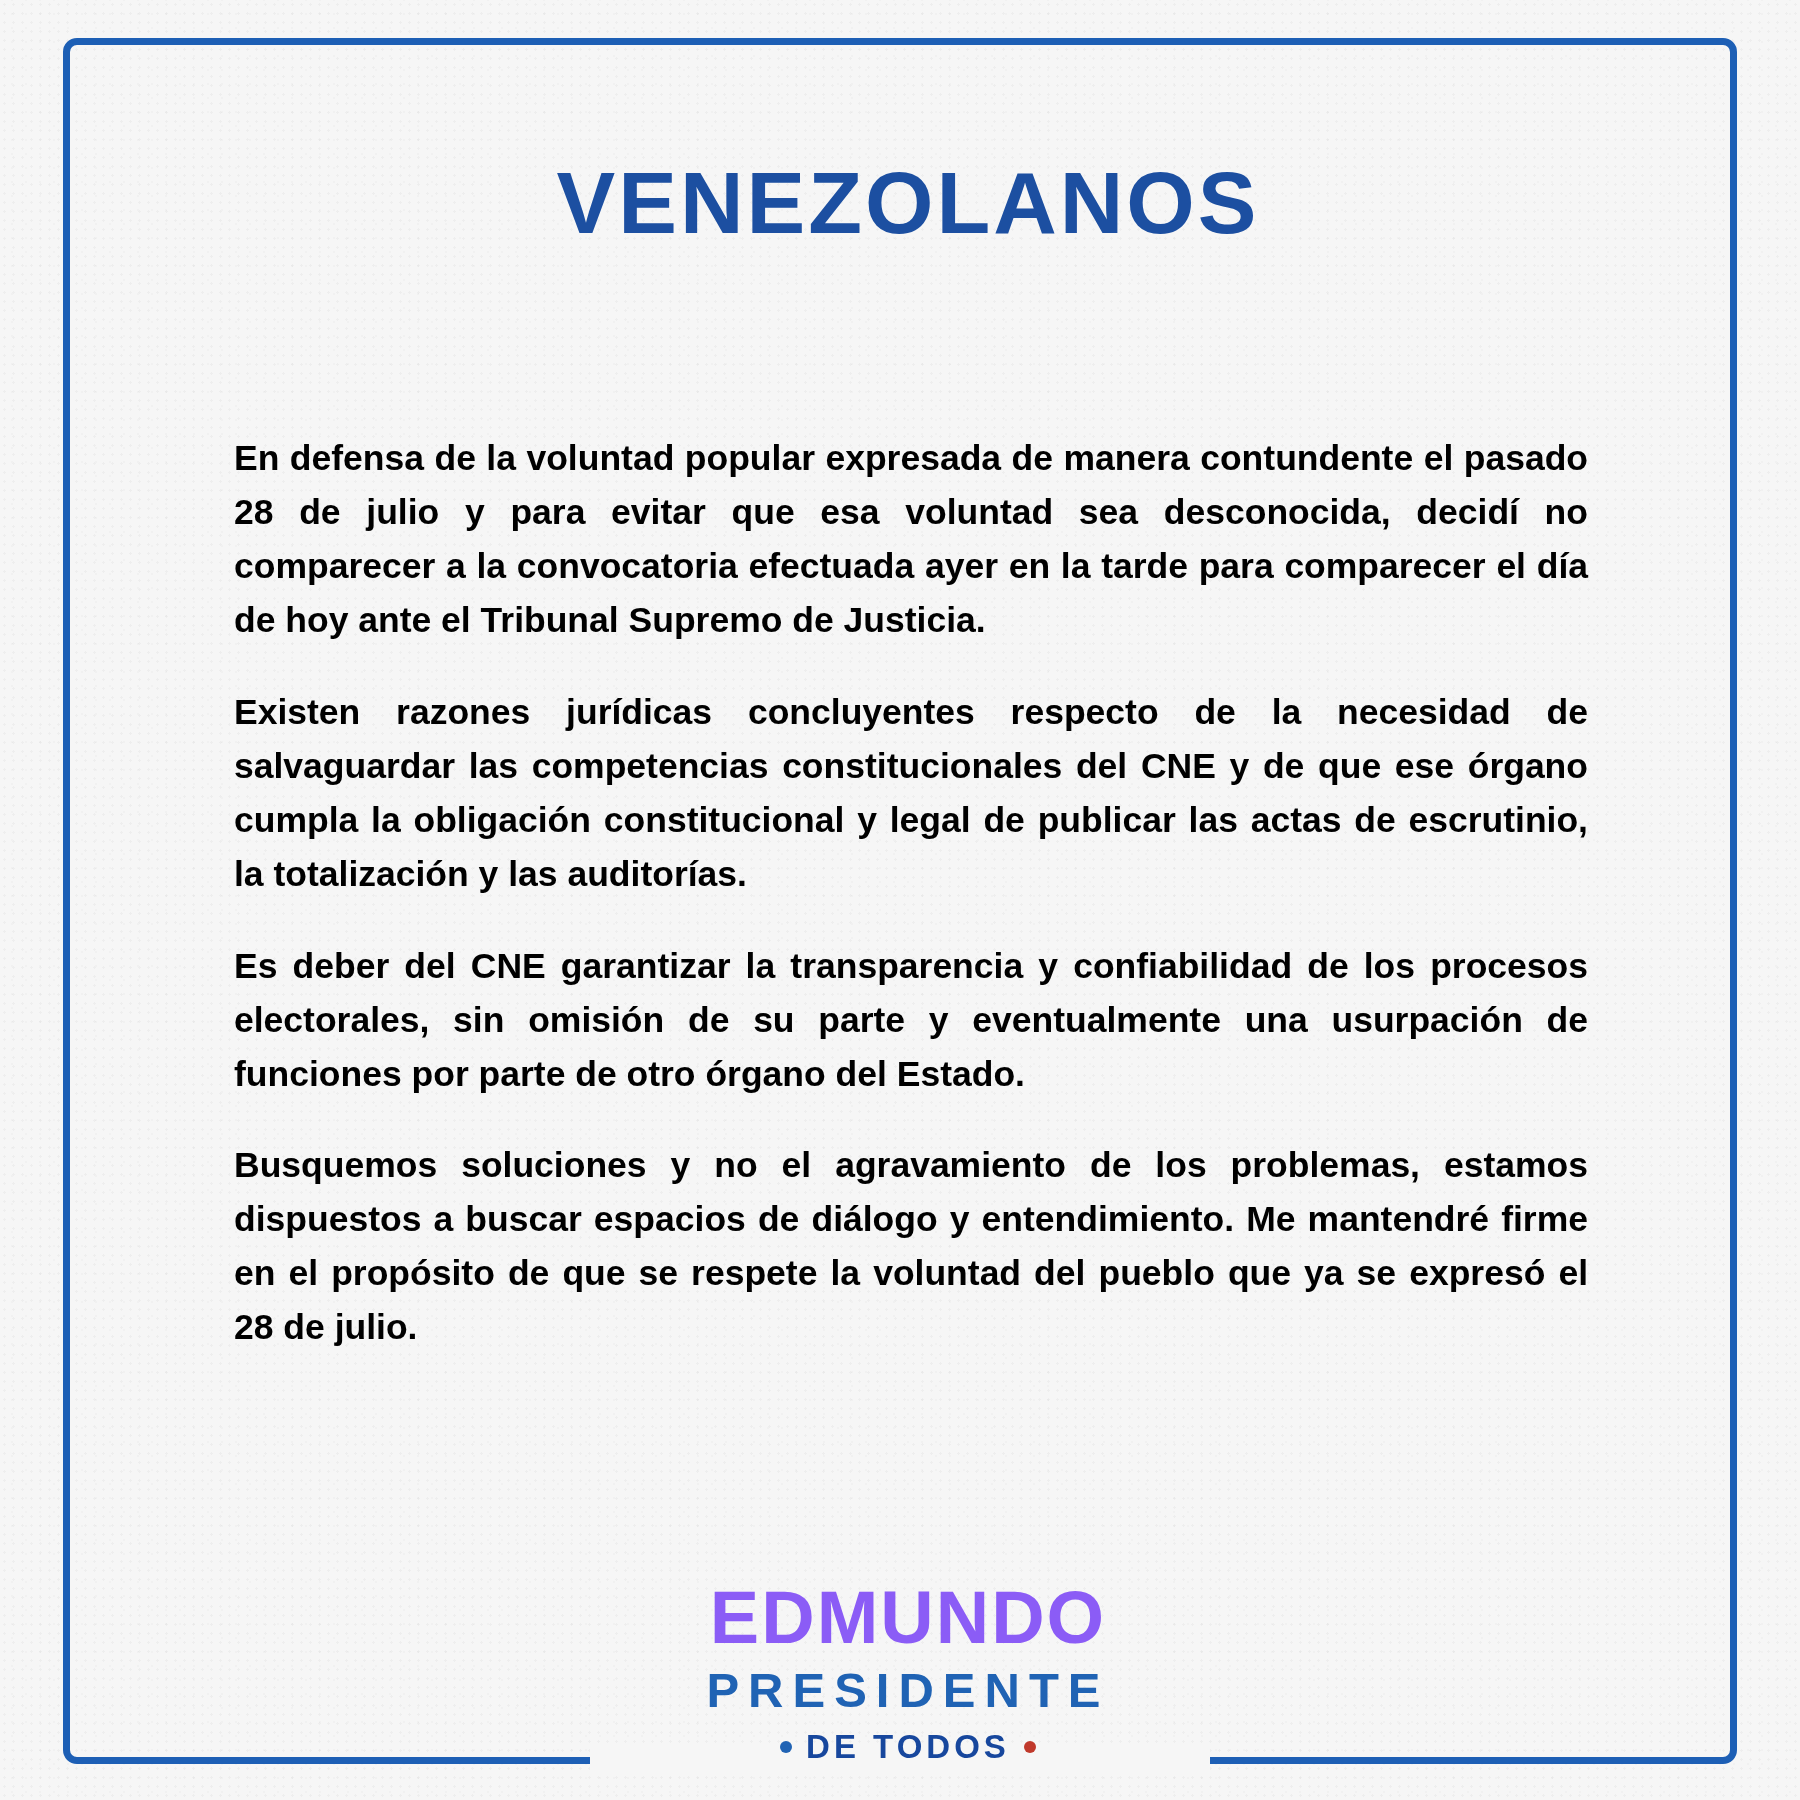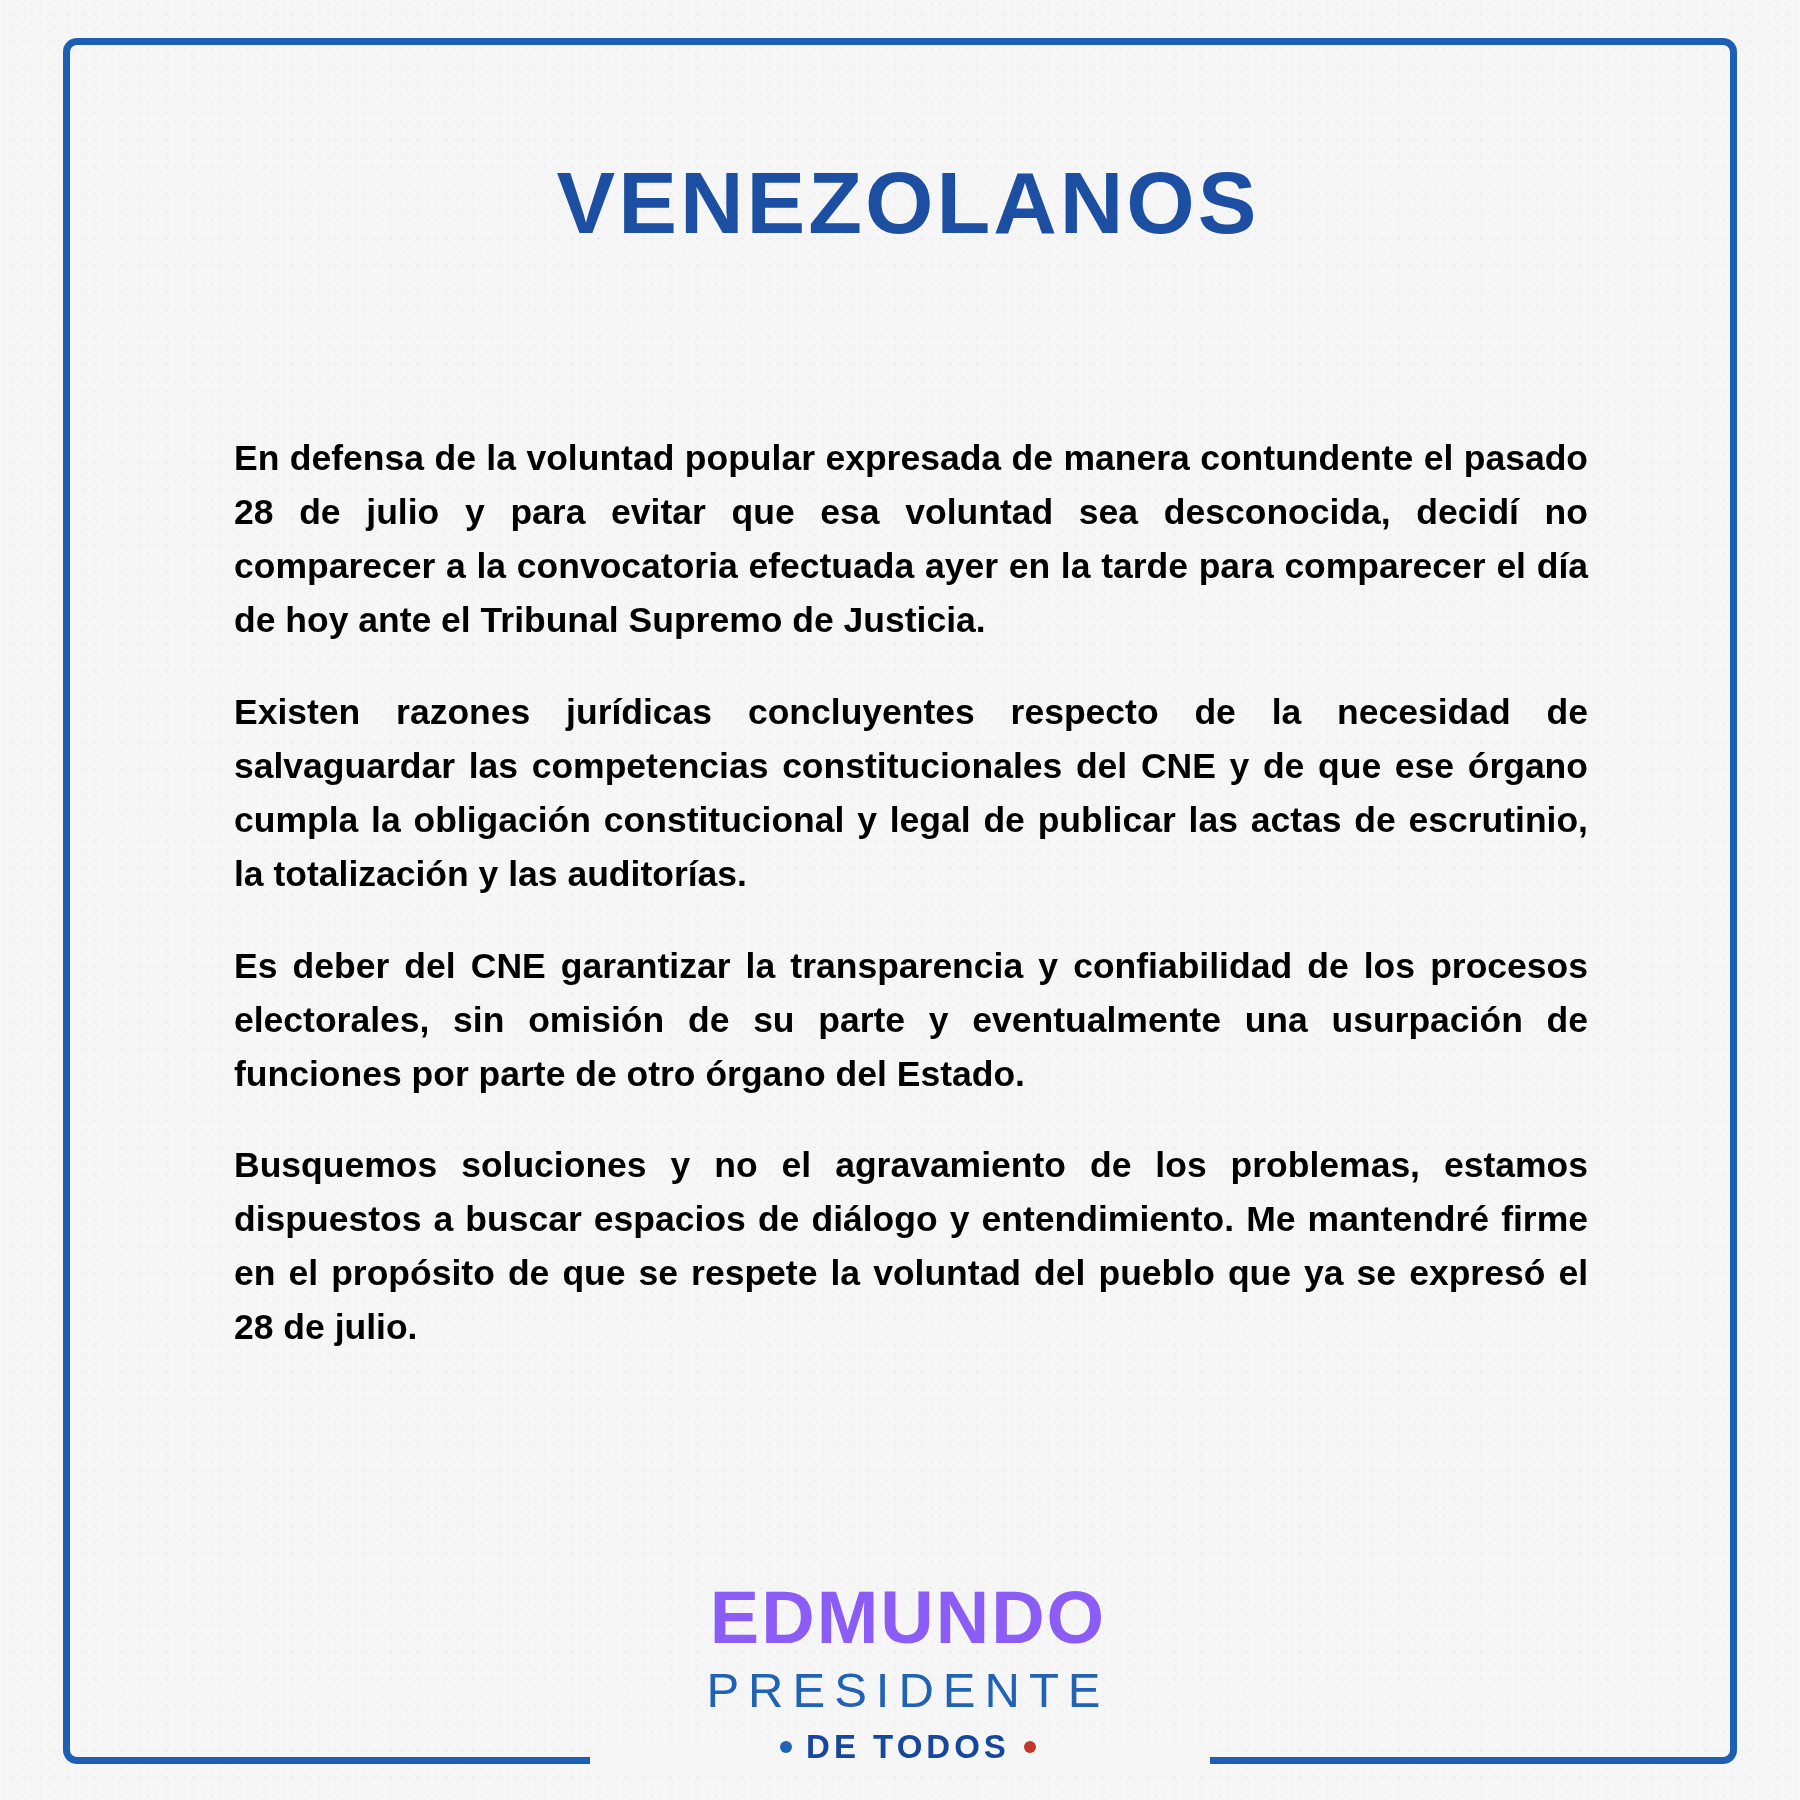--- a/index.html
+++ b/index.html
@@ -113,21 +113,21 @@
   .logo-name {
     font-size: 74px;
     font-weight: bold;
     letter-spacing: 2px;
     line-height: 1.02;
     color: #8b5cf6;
   }
 
   .logo-role {
     font-size: 49px;
-    font-weight: normal;
+    font-weight: bold;
     letter-spacing: 9px;
     line-height: 1.2;
     margin-top: 6px;
     color: #2063b4;
   }
 
   .logo-tagline {
     display: inline-flex;
     align-items: center;
     justify-content: center;

